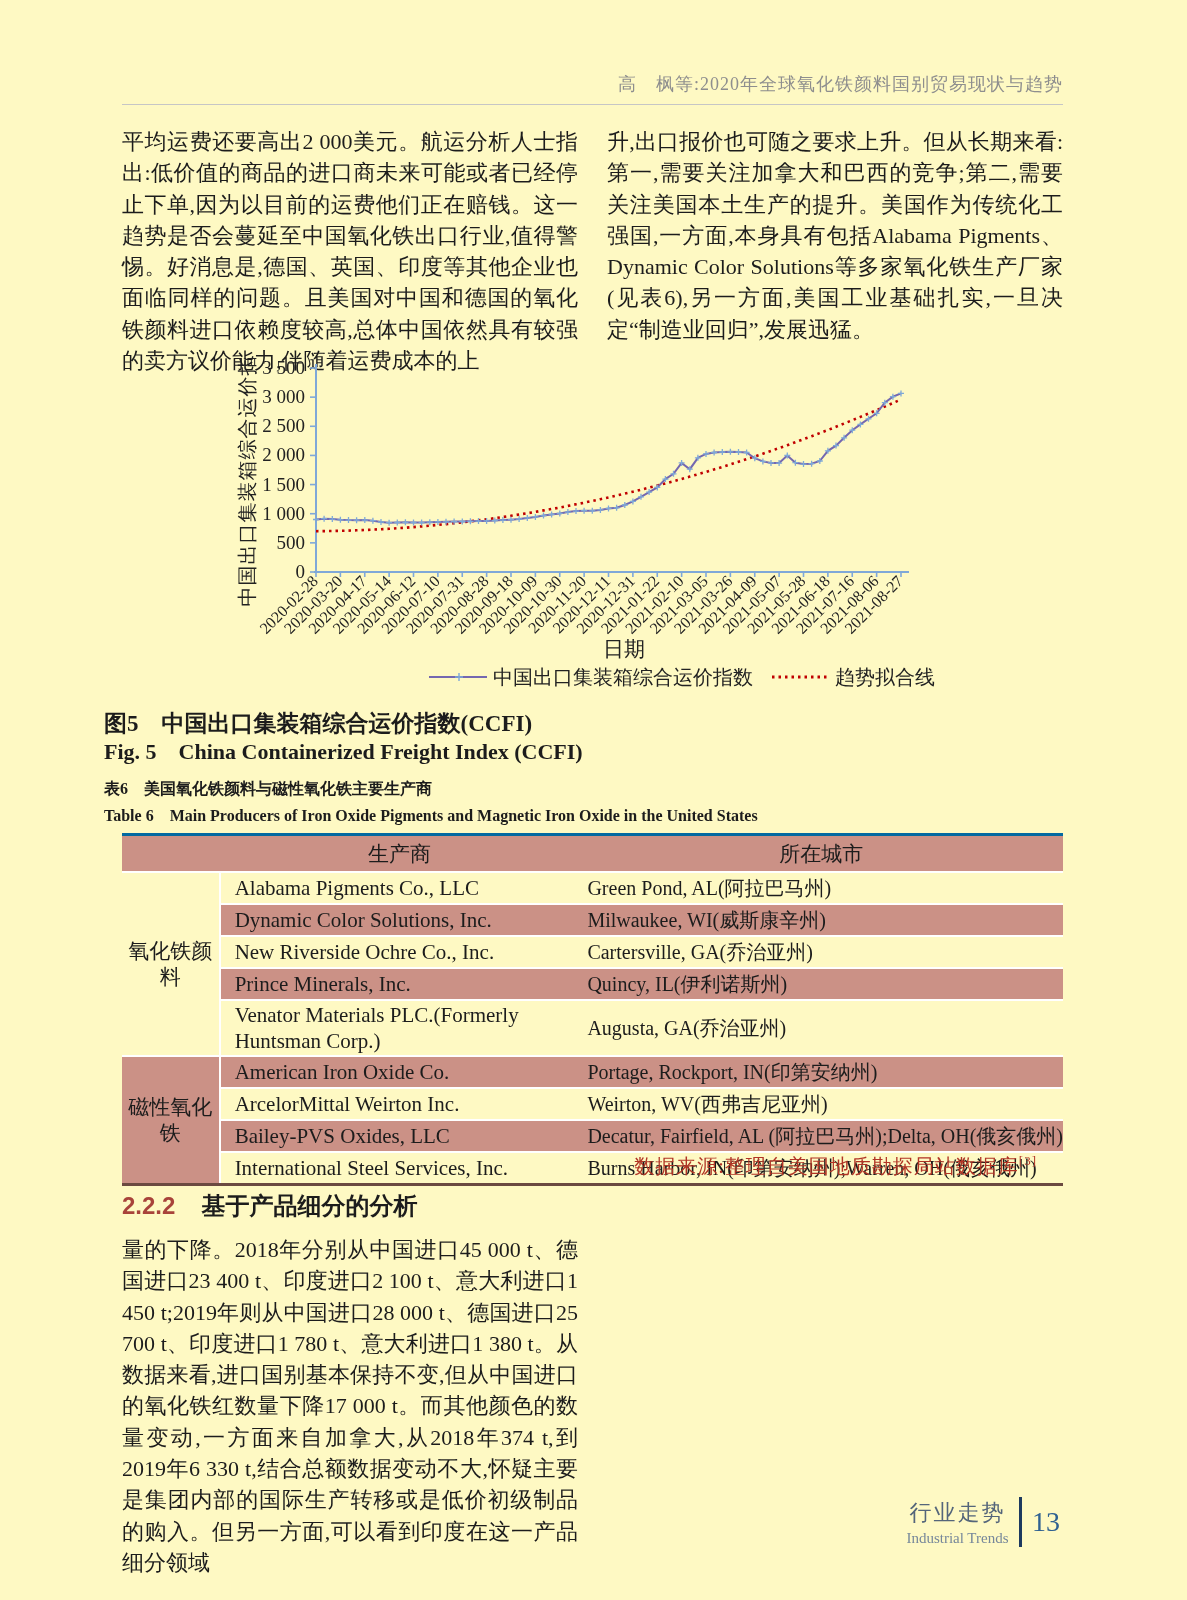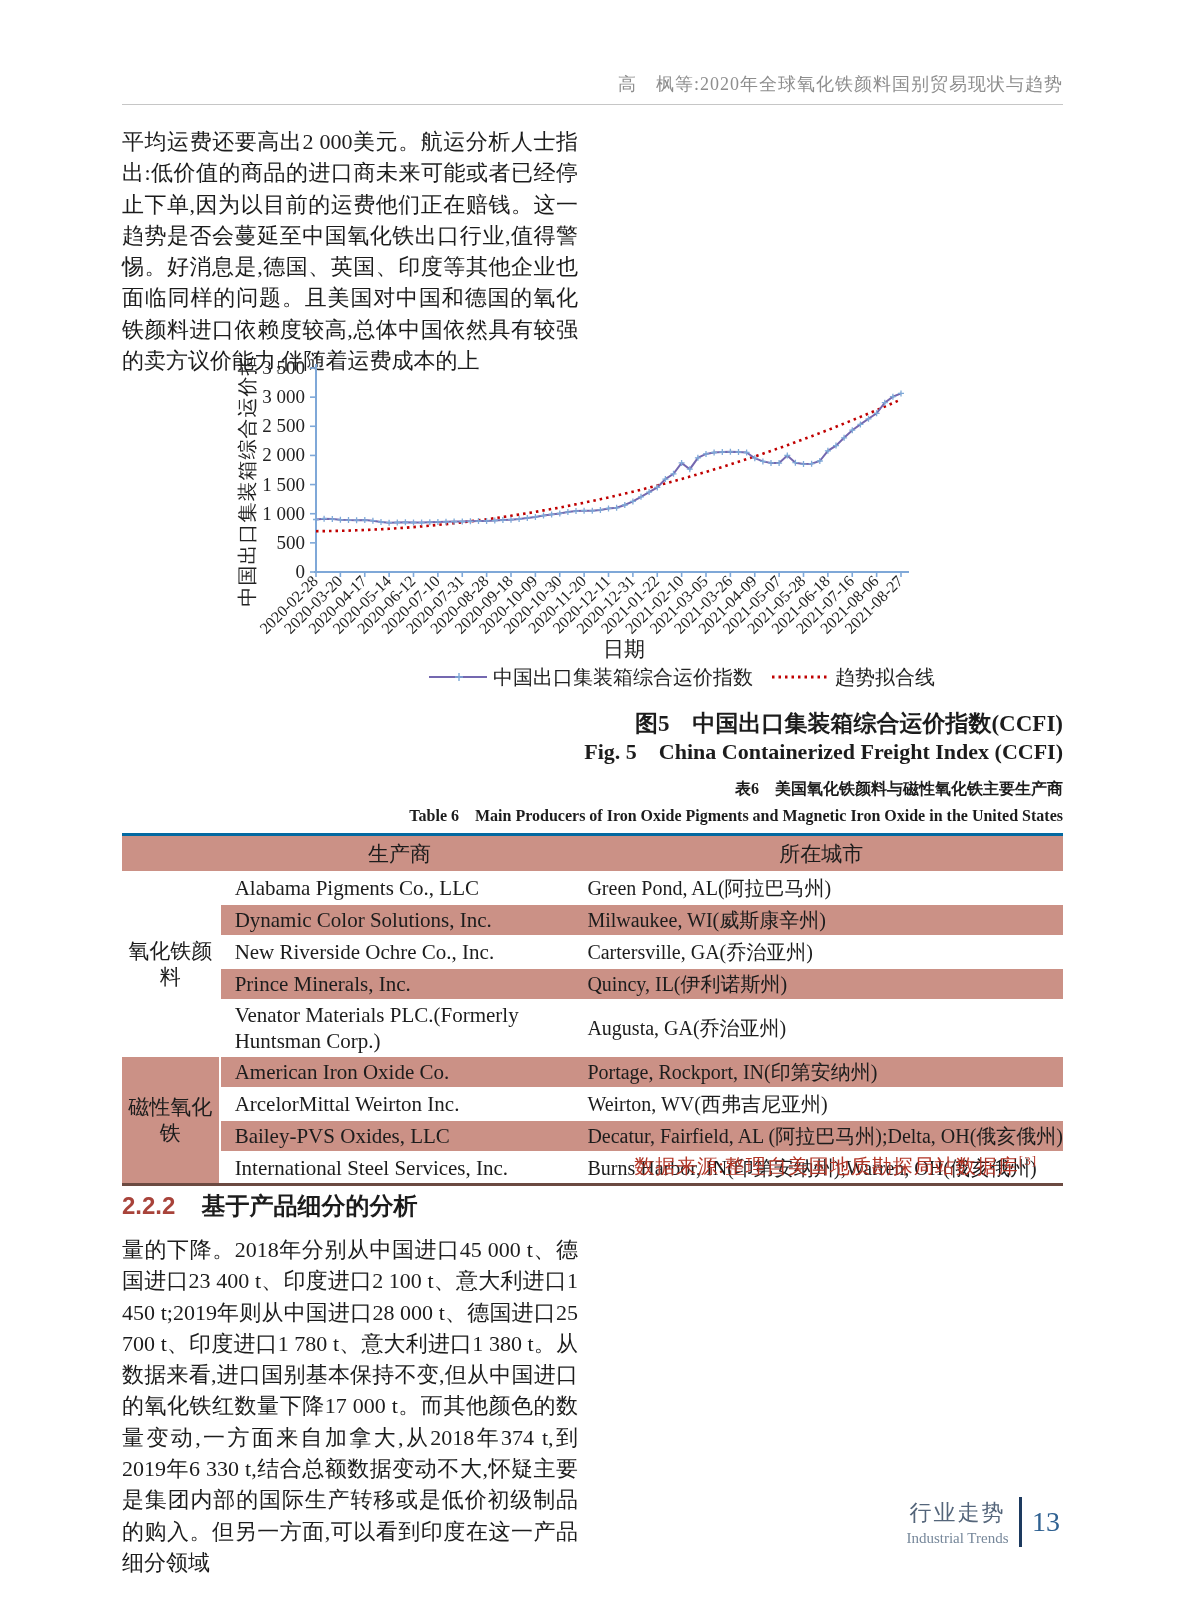--- a/index.html
+++ b/index.html
@@ -1,35 +1,35 @@
 <!DOCTYPE html>
 <html><head>
 <meta charset="utf-8">
 <style>
   html,body{margin:0;padding:0;background:#e8e8e8;}
-  #page{position:relative;width:1187px;height:1600px;background:#ffffff;margin:0 auto;
+  #page{position:relative;width:1187px;height:1600px;background:#fef9c3;margin:0 auto;
         font-family:"Liberation Serif",serif;color:#1c1c1c;overflow:hidden;}
 
   
   .running-head{position:absolute;top:72px;left:122px;width:941px;text-align:right;
     font-size:18px;color:#8e8e8e;letter-spacing:1px;}
   .head-rule{position:absolute;top:104px;left:122px;width:941px;border-top:1.5px solid #c6c6c6;}
 
   
   .twocol{position:absolute;left:122px;width:941px;display:flex;gap:29px;}
   .twocol .col{width:456px;font-size:22px;line-height:31.3px;text-align:justify;text-justify:inter-character;}
   #intro-cols{top:126px;}
   #sec-cols{top:1234px;}
   #sec-cols .col.first{text-indent:2em;}
 
   
   #figure-wrap{position:absolute;left:224px;top:358px;width:840px;height:336px;}
   svg text{font-family:"Liberation Serif",serif;fill:#222;}
   .chart-source{position:absolute;top:688px;right:165px;font-size:20px;color:#b13425;letter-spacing:1px;}
-  .caption{position:absolute;left:122px;width:941px;text-align:right;font-weight:bold;}
+  .caption{position:absolute;left:104px;width:941px;text-align:left;font-weight:bold;}
   #cap-cn{top:708px;font-size:23px;}
   #cap-en{top:737px;font-size:22px;}
 
   
   #tbl-title-cn{top:779px;}
   #tbl-title-en{top:806px;}
   #producer-table{position:absolute;top:833px;left:122px;width:941px;border-collapse:collapse;
      border-top:3px solid #0369a1;border-bottom:3px solid #6b4a41;font-size:21px;}
   #producer-table th{background:#cb9186;font-weight:normal;height:33px;border-bottom:2px solid #fff;}
   #producer-table col.c-group{width:102px;}
@@ -60,20 +60,21 @@
 </head>
 <body>
 
 <div id="page">
 
   <div class="running-head">高　枫等:2020年全球氧化铁颜料国别贸易现状与趋势</div>
   <div class="head-rule"></div>
 
   <div class="twocol" id="intro-cols">
     <div class="col">平均运费还要高出2 000美元。航运分析人士指出:低价值的商品的进口商未来可能或者已经停止下单,因为以目前的运费他们正在赔钱。这一趋势是否会蔓延至中国氧化铁出口行业,值得警惕。好消息是,德国、英国、印度等其他企业也面临同样的问题。且美国对中国和德国的氧化铁颜料进口依赖度较高,总体中国依然具有较强的卖方议价能力,伴随着运费成本的上</div>
+    <div class="col">升,出口报价也可随之要求上升。但从长期来看:第一,需要关注加拿大和巴西的竞争;第二,需要关注美国本土生产的提升。美国作为传统化工强国,一方面,本身具有包括Alabama Pigments、Dynamic Color Solutions等多家氧化铁生产厂家(见表6),另一方面,美国工业基础扎实,一旦决定“制造业回归”,发展迅猛。</div>
   </div>
 
   <div id="figure-wrap">
     <svg id="chart" width="840" height="336" viewBox="0 0 840 336">
         <text x="0" y="0" transform="translate(30 112) rotate(-90)" text-anchor="middle" font-size="20" letter-spacing="1">中国出口集装箱综合运价指数</text>
         <line x1="92" y1="6" x2="92" y2="214" stroke="#7fa8d8" stroke-width="2"></line>
         <line x1="90" y1="214" x2="685" y2="214" stroke="#7fa8d8" stroke-width="2"></line>
         <line x1="86" y1="214" x2="92" y2="214" stroke="#7fa8d8" stroke-width="1.6"></line>
         <text x="81" y="220" text-anchor="end" font-size="19">0</text>
         <line x1="86" y1="184.85714285714286" x2="92" y2="184.85714285714286" stroke="#7fa8d8" stroke-width="1.6"></line>

